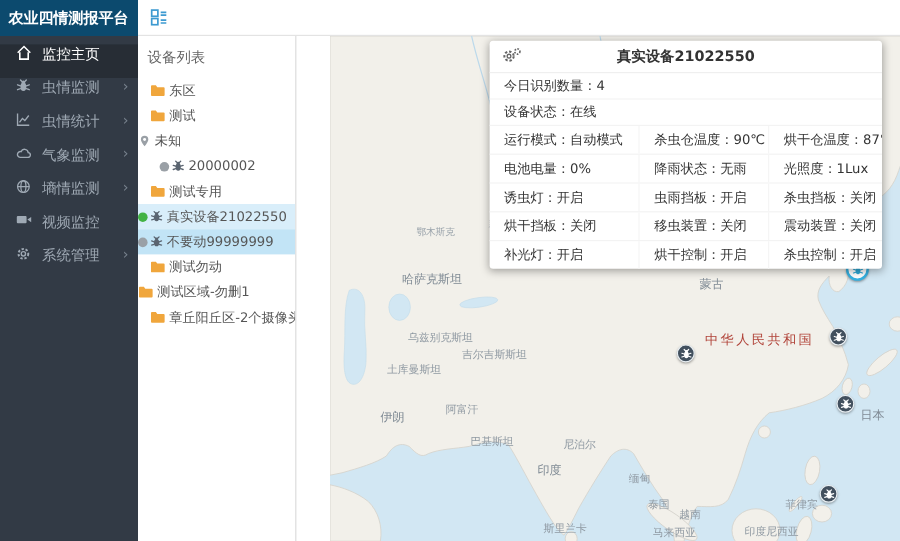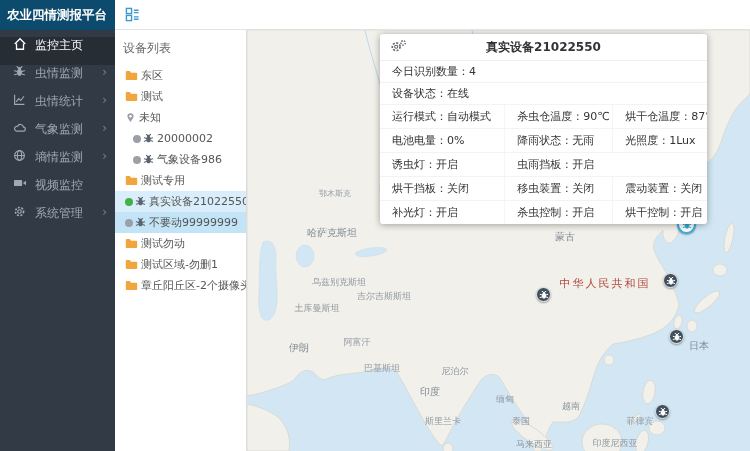--- a/index.html
+++ b/index.html
@@ -13,28 +13,28 @@
   .sidebar-title { height:30px; line-height:30px; padding-left:7px; color:#fff; font-size:12.5px; font-weight:600; background:#0c4a6e; white-space:nowrap; }
   .side-menu { padding-top:7px; }
   .side-item { height:28px; display:flex; align-items:flex-start; padding:0 8px 0 11px; color:#9fa9b4; cursor:pointer; }
   .side-item.active { background:#272d35; color:#fff; }
   .side-item .sicon { width:17px; margin-right:7px; display:inline-flex; justify-content:center; }
   .side-item .chev { margin-left:auto; font-size:12px; color:#78828d; }
 
   
   .main { flex:1; display:flex; flex-direction:column; min-width:0; }
   .topbar { height:30px; background:#fff; border-bottom:1px solid #e3e3e3; display:flex; align-items:center; padding:0 10px; flex-shrink:0; }
-  .content { flex:1; display:flex; position:relative; min-height:0; }
+  .content { flex:1; display:flex; position:relative; min-height:0;gap:28px; }
 
   
   .device-panel { width:132px; flex-shrink:0; background:#fff; border-right:1px solid #dcdcdc; overflow:hidden; }
   .panel-title { padding:10px 8px 8px; color:#666; font-size:12px; }
   .tree-row { display:flex; align-items:center; height:21px; color:#555; font-size:11px; cursor:pointer; white-space:nowrap; overflow:hidden; }
   .lvl0 { padding-left:10px; }
-  .lvl1 { padding-left:10px; }
+  .lvl1 { padding-left:0; }
   .lvl2 { padding-left:18px; }
   .tree-row .ticon { display:inline-flex; margin-right:3px; flex-shrink:0; }
   .status-dot { width:8px; height:8px; border-radius:50%; background:#9aa0a6; margin-right:2px; flex-shrink:0; }
   .online .status-dot { background:#43b244; }
   .bugicon { color:#5a6470; display:inline-flex; }
   .pinicon { color:#9aa0a6; display:inline-flex; }
   .sel-a { background:#d9eefa; }
   .sel-b { background:#c2e4f6; }
 
   
@@ -205,33 +205,20 @@
                 <g fill="none" stroke="currentColor" stroke-width="1.6" stroke-linecap="round">
                   <path d="M5 2 L7 4 M11 2 L9 4 M2 7 L5 8 M2 12 L5 11 M14 7 L11 8 M14 12 L11 11"></path>
                 </g>
                 <ellipse cx="8" cy="9" rx="3.2" ry="4.5" fill="currentColor"></ellipse>
                 <circle cx="8" cy="4.5" r="1.8" fill="currentColor"></circle>
               </svg>
             </span>
           <span>20000002</span>
         </div>
 
-        <div class="tree-row lvl2">
-          <span class="status-dot"></span>
-          <span class="ticon bugicon">
-              <svg width="11" height="11" viewBox="0 0 16 16">
-                <g fill="none" stroke="currentColor" stroke-width="1.6" stroke-linecap="round">
-                  <path d="M5 2 L7 4 M11 2 L9 4 M2 7 L5 8 M2 12 L5 11 M14 7 L11 8 M14 12 L11 11"></path>
-                </g>
-                <ellipse cx="8" cy="9" rx="3.2" ry="4.5" fill="currentColor"></ellipse>
-                <circle cx="8" cy="4.5" r="1.8" fill="currentColor"></circle>
-              </svg>
-            </span>
-          <span>气象设备986</span>
-        </div>
 
         <div class="tree-row lvl0">
           <span class="ticon">
               <svg width="13" height="11" viewBox="0 0 16 13">
                 <path d="M1 2 a1 1 0 0 1 1-1 h4 l1.5 2 H14 a1 1 0 0 1 1 1 v7 a1 1 0 0 1-1 1 H2 a1 1 0 0 1-1-1 Z" fill="#f0a63c"></path>
               </svg>
             </span>
           <span>测试专用</span>
         </div>
 
@@ -346,30 +333,31 @@
                 <div class="pgrid-cell">烘干仓温度：87℃</div>
               </div>
               <div class="pgrid-row">
                 <div class="pgrid-cell">电池电量：0%</div>
                 <div class="pgrid-cell">降雨状态：无雨</div>
                 <div class="pgrid-cell">光照度：1Lux</div>
               </div>
               <div class="pgrid-row">
                 <div class="pgrid-cell">诱虫灯：开启</div>
                 <div class="pgrid-cell">虫雨挡板：开启</div>
+                <div class="pgrid-cell">杀虫挡板：关闭</div>
               </div>
               <div class="pgrid-row">
                 <div class="pgrid-cell">烘干挡板：关闭</div>
                 <div class="pgrid-cell">移虫装置：关闭</div>
                 <div class="pgrid-cell">震动装置：关闭</div>
               </div>
               <div class="pgrid-row">
                 <div class="pgrid-cell">补光灯：开启</div>
+                <div class="pgrid-cell">烘干控制：开启</div>
                 <div class="pgrid-cell">杀虫控制：开启</div>
-                <div class="pgrid-cell">烘干控制：开启</div>
               </div>
             </div>
         </div>
       <span class="map-label k-country" style="left: 352px; top: 98px;">俄罗斯</span>
           <span class="map-label k-city" style="left: 88px; top: 163px;">鄂木斯克</span>
           <span class="map-label k-city" style="left: 152px; top: 157px;">新西伯利亚</span>
           <span class="map-label k-city" style="left: 215px; top: 142px;">克拉斯诺亚尔斯克</span>
           <span class="map-label k-city" style="left: 262px; top: 166px;">伊尔库茨克</span>
           <span class="map-label k-country" style="left: 85px; top: 203px;">哈萨克斯坦</span>
           <span class="map-label k-small" style="left: 92px; top: 252px;">乌兹别克斯坦</span>
@@ -377,26 +365,26 @@
           <span class="map-label k-small" style="left: 70px; top: 278px;">土库曼斯坦</span>
           <span class="map-label k-country" style="left: 52px; top: 318px;">伊朗</span>
           <span class="map-label k-small" style="left: 110px; top: 312px; text-align: center;">阿富汗</span>
           <span class="map-label k-small" style="left: 135px; top: 338px;">巴基斯坦</span>
           <span class="map-label k-country" style="left: 183px; top: 362px;">印度</span>
           <span class="map-label k-small" style="left: 208px; top: 341px;">尼泊尔</span>
           <span class="map-label k-country" style="left: 318px; top: 207px;">蒙古</span>
           <span class="map-label k-china" style="left: 358px; top: 253px; color: rgb(177, 68, 58);">中华人民共和国</span>
           <span class="map-label k-small" style="left: 258px; top: 369px;">缅甸</span>
           <span class="map-label k-small" style="left: 274px; top: 391px;">泰国</span>
-          <span class="map-label k-small" style="left: 300px; top: 376px; margin-left: 24px;">越南</span>
+          <span class="map-label k-small" style="left: 300px; top: 399px;">越南</span>
           <span class="map-label k-small" style="left: 393px; top: 391px;">菲律宾</span>
           <span class="map-label k-small" style="left: 287px; top: 414px;">马来西亚</span>
           <span class="map-label k-small" style="left: 368px; top: 413px;">印度尼西亚</span>
           <span class="map-label k-country" style="left: 452px; top: 316px;">日本</span>
-          <span class="map-label k-small" style="left: 196px; top: 391px;">斯里兰卡</span>
+          <span class="map-label k-small" style="left: 196px; top: 411px;">斯里兰卡</span>
           <div class="map-marker" style="left: 408px; top: 140px;">
             <svg width="10" height="10" viewBox="0 0 16 16">
               <g fill="none" stroke="currentColor" stroke-width="1.6" stroke-linecap="round">
                 <path d="M5 2 L7 4 M11 2 L9 4 M2 7 L5 8 M2 12 L5 11 M14 7 L11 8 M14 12 L11 11"></path>
               </g>
               <ellipse cx="8" cy="9" rx="3.2" ry="4.5" fill="currentColor"></ellipse>
               <circle cx="8" cy="4.5" r="1.8" fill="currentColor"></circle>
             </svg>
           </div>
           <div class="map-marker" style="left: 414px; top: 156px;">

